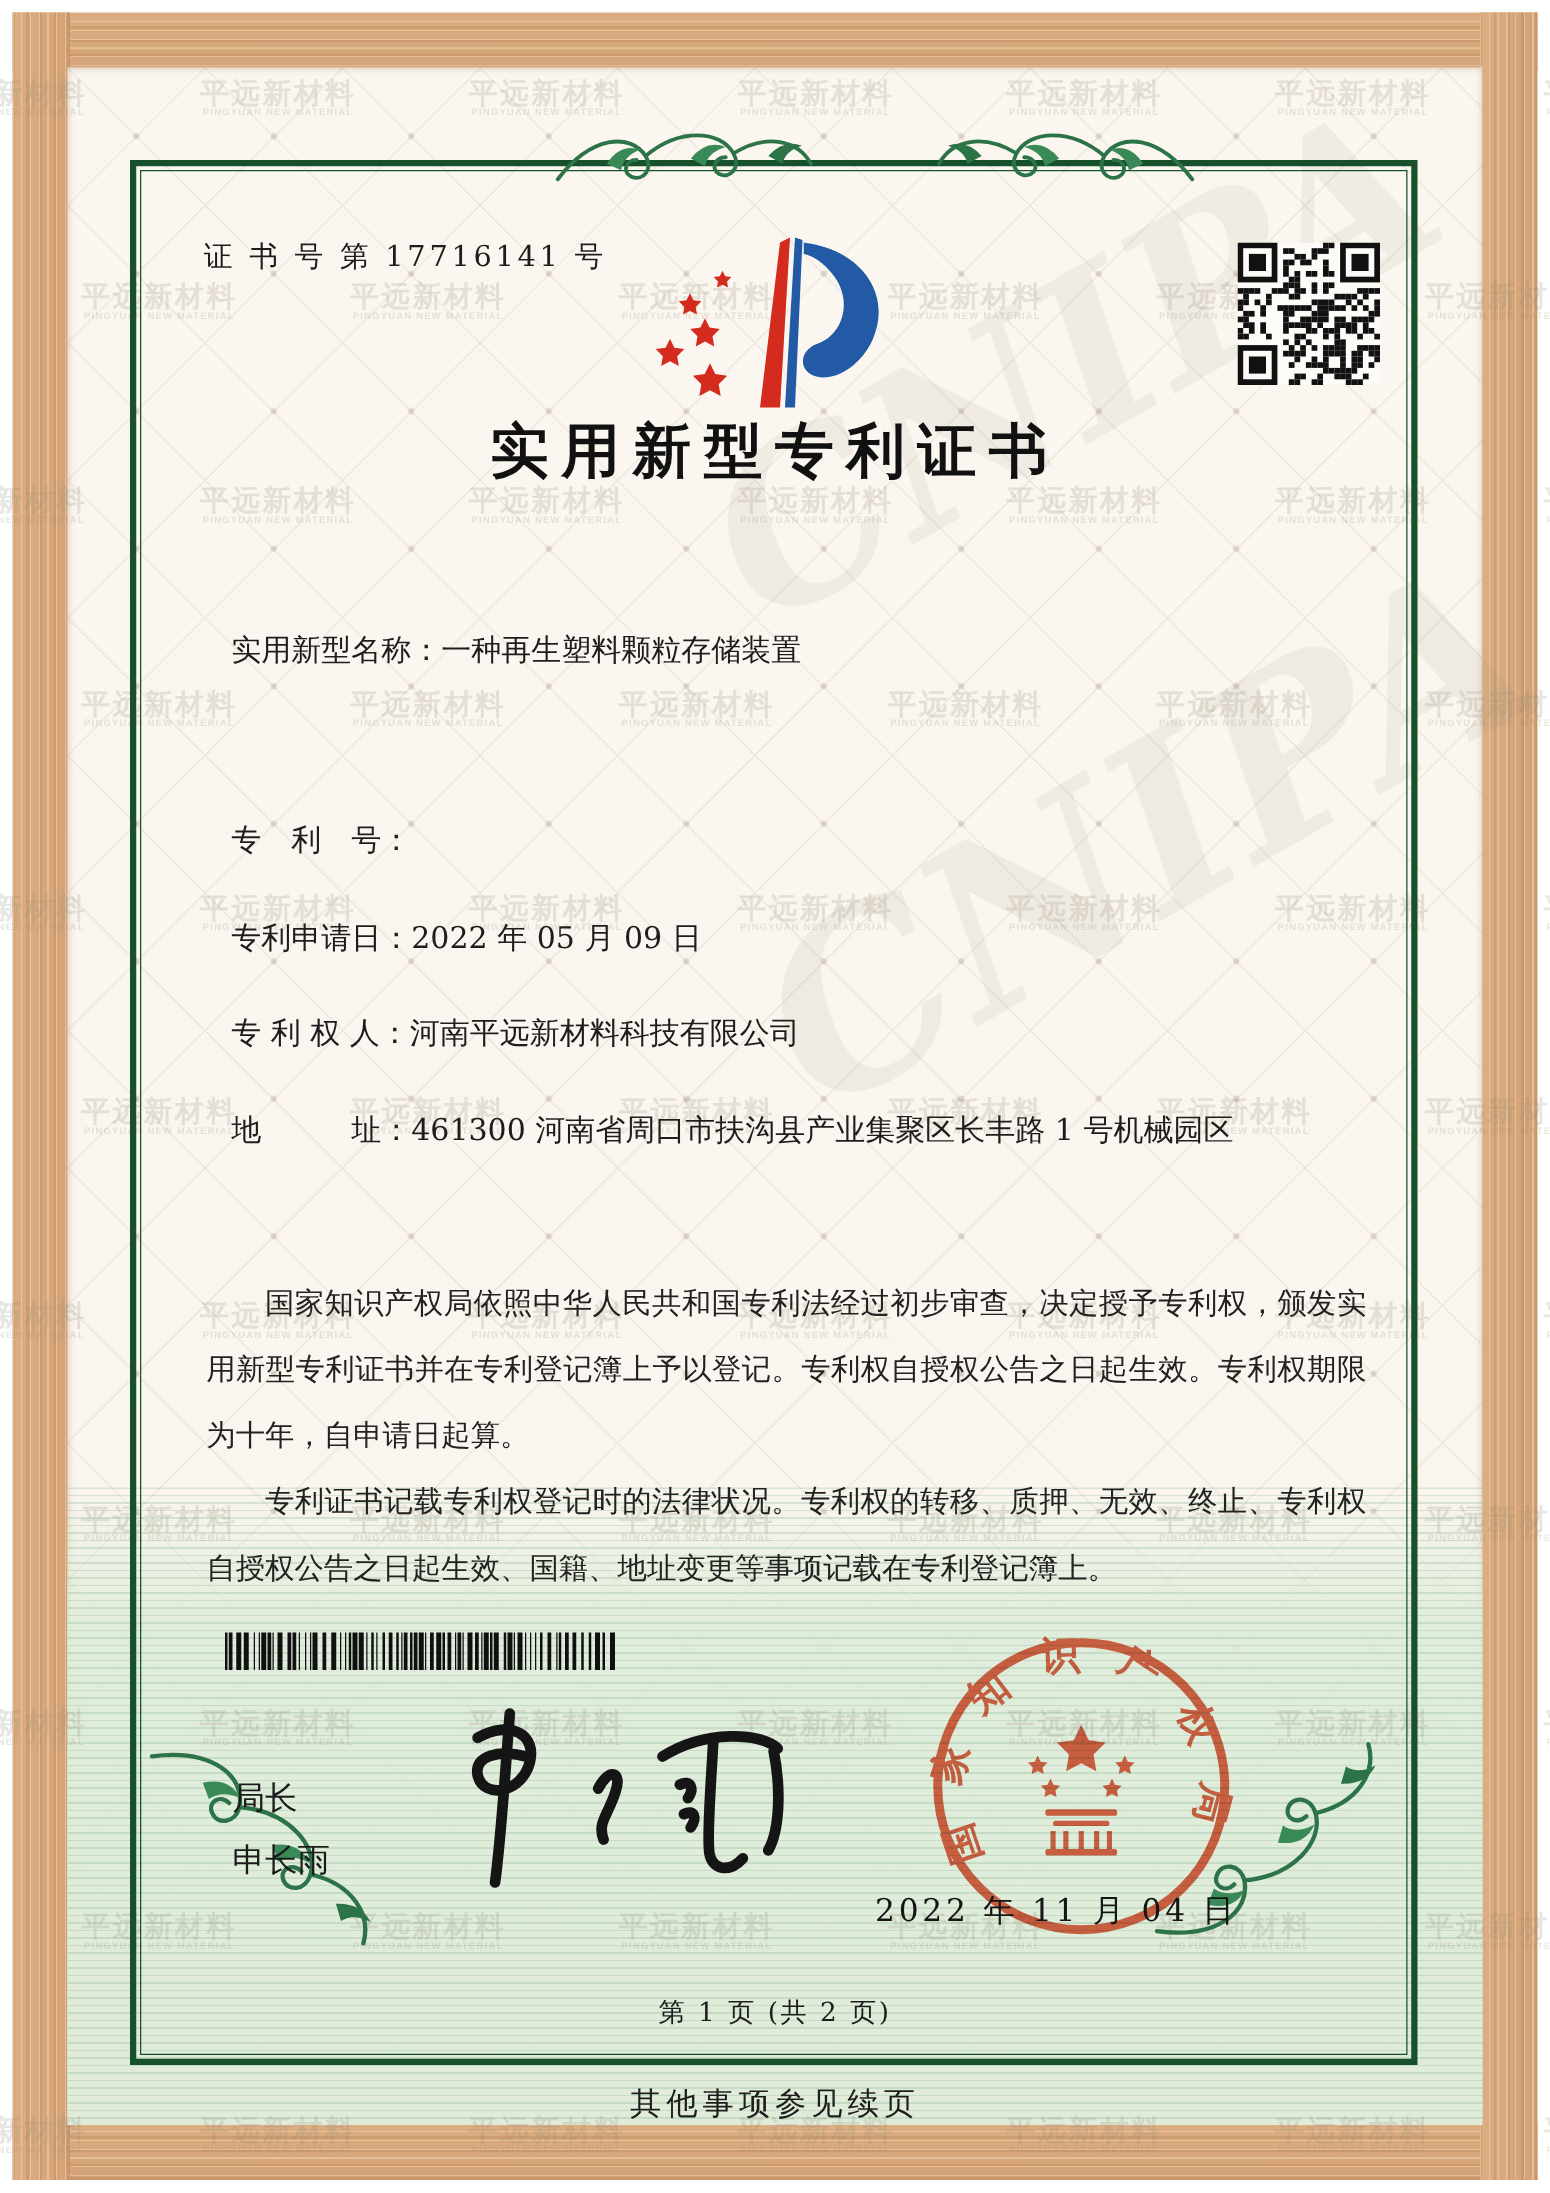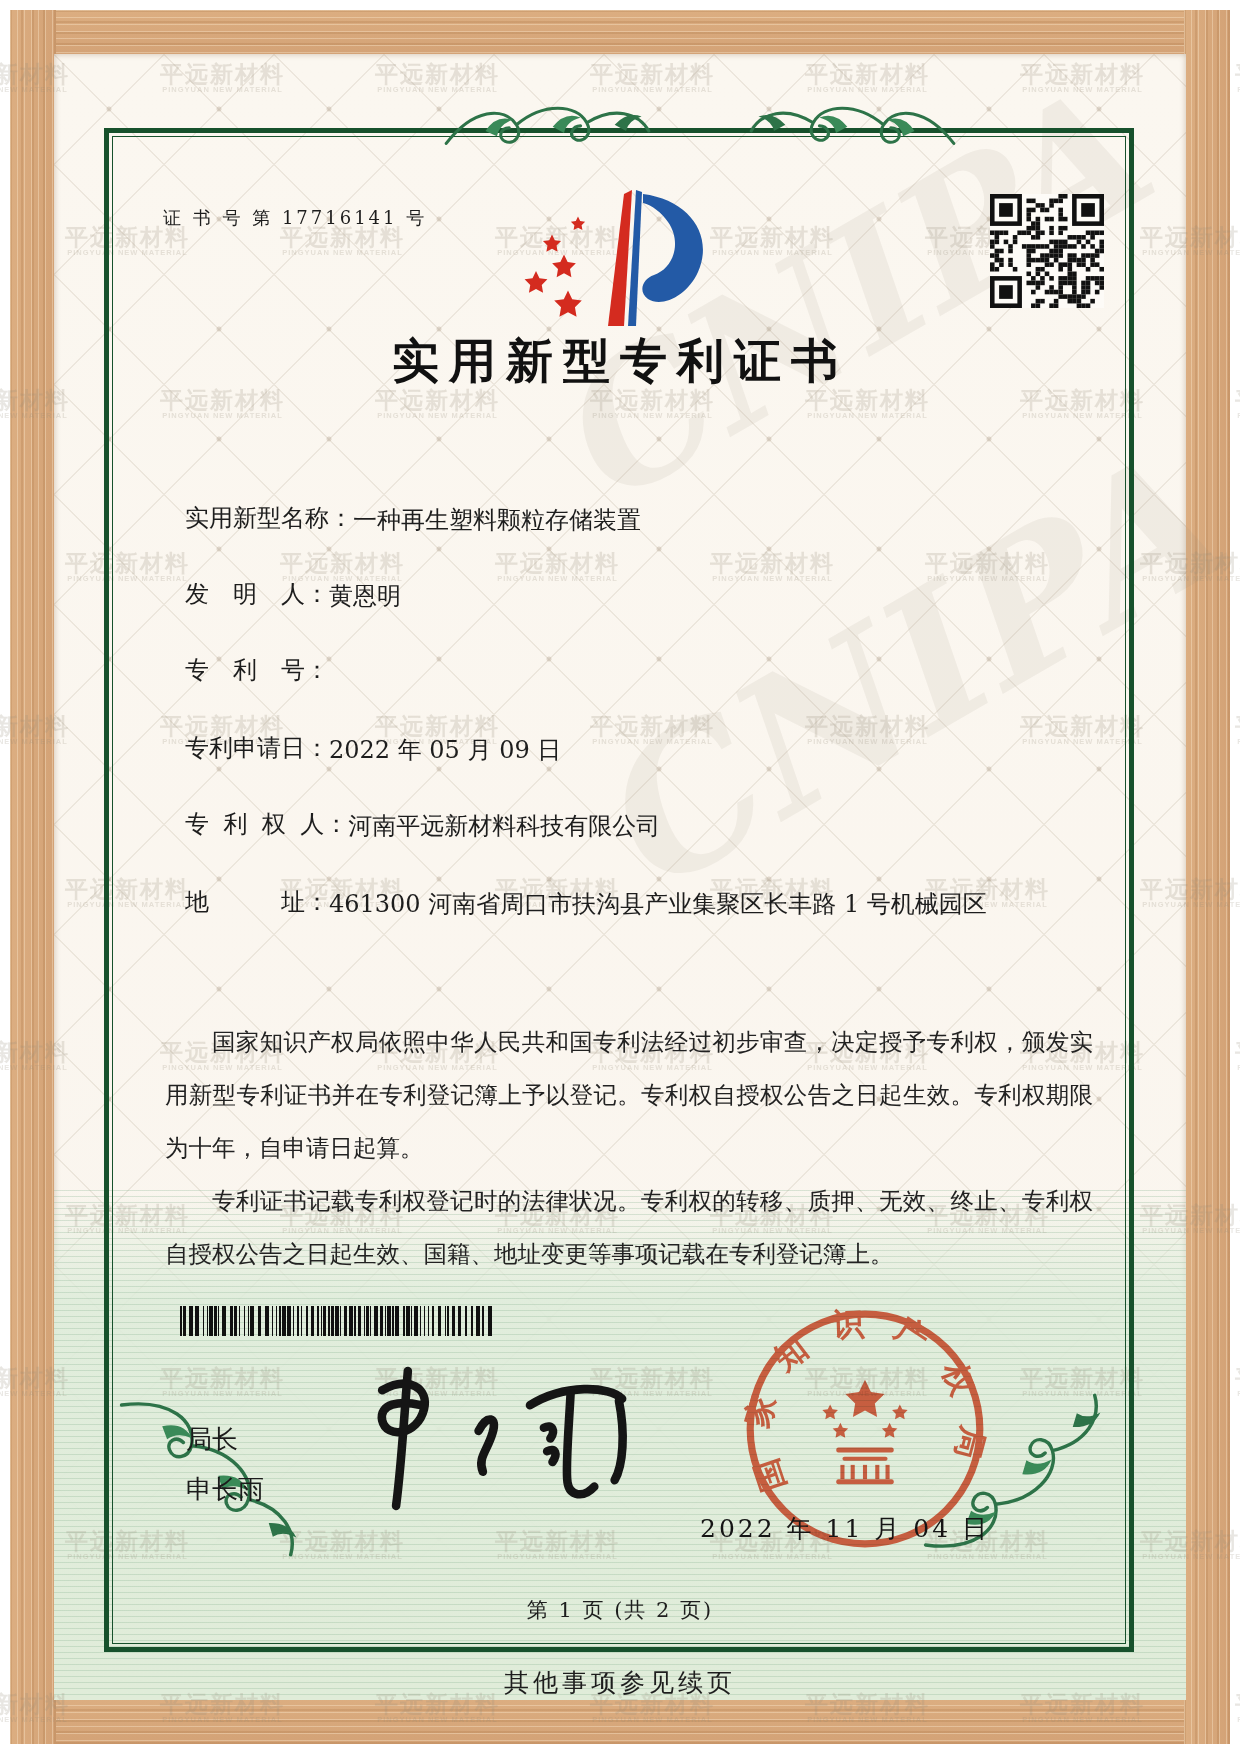--- a/index.html
+++ b/index.html
@@ -42,24 +42,24 @@
   .brandwm{position:absolute;z-index:4;font-style:italic;font-weight:bold;
        font-family:"DejaVu Serif","Liberation Serif",serif;color:rgba(158,147,130,.11);
        transform:rotate(-30deg);pointer-events:none;}
   
   #frame{position:absolute;z-index:5;left:104px;top:128px;width:1030px;height:1524px;
      border:5px solid #17512c;box-sizing:border-box;}
   #frame:after{content:"";position:absolute;inset:3px;border:1.5px solid #17512c;}
   .orn{position:absolute;z-index:6;pointer-events:none;}
   
   .txt{position:absolute;z-index:7;color:#1d1d1d;}
-  #certno{left:163px;top:206px;font-size:18px;letter-spacing:3px;}
+  #certno{left:163px;top:190px;font-size:23px;letter-spacing:3px;}
   #title{left:0;right:0;top:330px;text-align:center;font-size:47px;font-weight:bold;letter-spacing:10px;color:#111;}
   .frow{position:absolute;z-index:7;left:185px;width:880px;display:flex;font-size:24px;color:#1d1d1d;line-height:40px;}
-  .flabel{white-space:pre;font-family:Liberation Mono, monospace;}
+  .flabel{white-space:pre;}
   .fvalue{flex:1;}
   #grant-row{position:absolute;z-index:7;left:185px;top:958px;width:880px;font-size:24px;color:#1d1d1d;display:flex;}
   #grant-row .right{margin-left:90px;}
   #paras{position:absolute;z-index:7;left:165px;top:1016px;width:928px;font-size:23.5px;line-height:53px;color:#222;}
   #paras p{margin:0;text-indent:2em;text-align:justify;}
   #barcode{position:absolute;z-index:7;left:180px;top:1306px;width:318px;height:30px;}
   #barcode div{display:inline-block;height:30px;background:#101010;vertical-align:top;}
   #signer{position:absolute;z-index:7;left:186px;top:1414px;font-size:26px;color:#1b1b1b;line-height:50px;}
   #sig{position:absolute;z-index:7;left:350px;top:1362px;}
   #seal{position:absolute;z-index:8;left:742px;top:1306px;opacity:.92;mix-blend-mode:multiply;}
@@ -637,24 +637,20 @@
       <rect x="1" y="19" width="5" height="5" fill="#fdfbf7"></rect>
       <rect x="2" y="20" width="3" height="3" fill="#111"></rect>
     </svg>
 
   <div class="txt" id="title">实用新型专利证书</div>
 
   <div class="frow" style="top:500px;">
     <span class="flabel">实用新型名称：</span>
     <span class="fvalue">一种再生塑料颗粒存储装置</span>
   </div>
-  <div class="frow" style="top:576px;">
-    <span class="flabel">发　明　人：</span>
-    <span class="fvalue">黄恩明</span>
-  </div>
   <div class="frow" style="top:652px;">
     <span class="flabel">专　利　号：</span>
   </div>
   <div class="frow" style="top:730px;justify-content:space-between;">
     <span class="flabel">专利申请日：</span>
     <span class="fvalue">2022 年 05 月 09 日</span>
   </div>
   <div class="frow" style="top:806px;">
     <span class="flabel">专 利 权 人：</span>
     <span class="fvalue">河南平远新材料科技有限公司</span>

